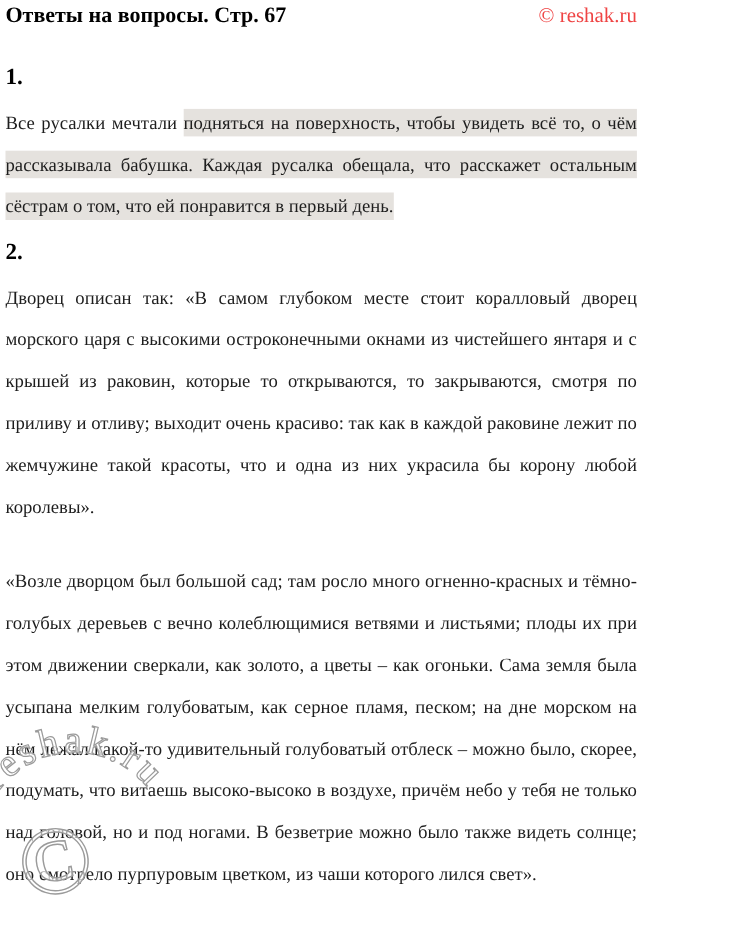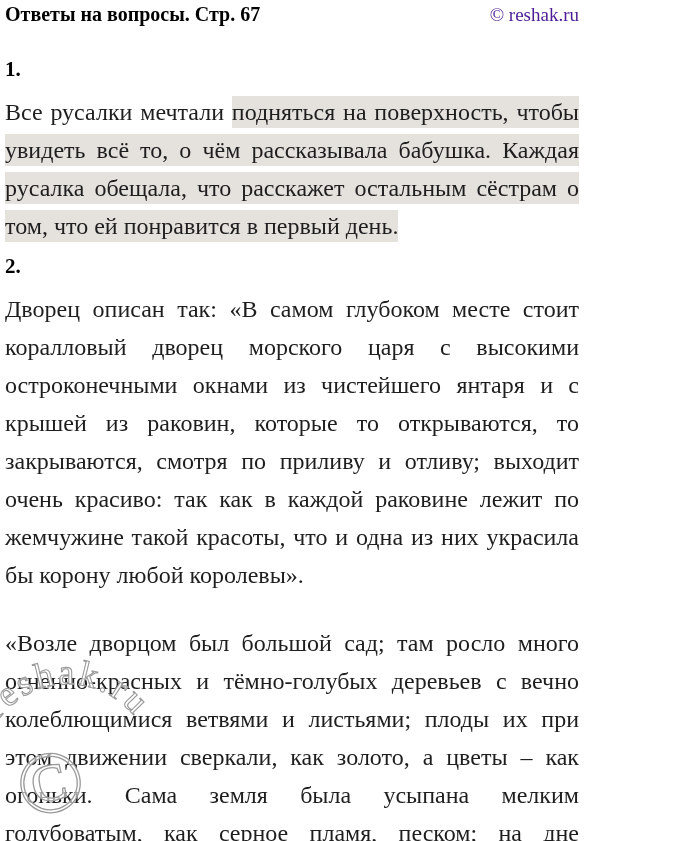--- a/index.html
+++ b/index.html
@@ -20,32 +20,32 @@
     align-items: flex-start;
     line-height: 25px;
   }
   .title {
     font-size: 20px;
     font-weight: 700;
     color: #000000;
   }
   .copyright {
     font-size: 19px;
-    color: #4c1d95;
+    color: #ef4444;
   }
   .answer-number {
     font-size: 21px;
     font-weight: 700;
     color: #000000;
     line-height: 28px;
   }
   .num-1 { margin-top: 28px; }
   .num-2 { margin-top: 7px; }
   .para {
-    font-size: 24px;
+    font-size: 17px;
     line-height: 38px;
     text-align: justify;
     margin: 10px 0 0 0;
     color: #1e1e1e;
   }
   .para-3 { margin-top: 30px; }
   mark.hl {
     background: #e5e2de;
     color: inherit;
     padding: 3px 0;

